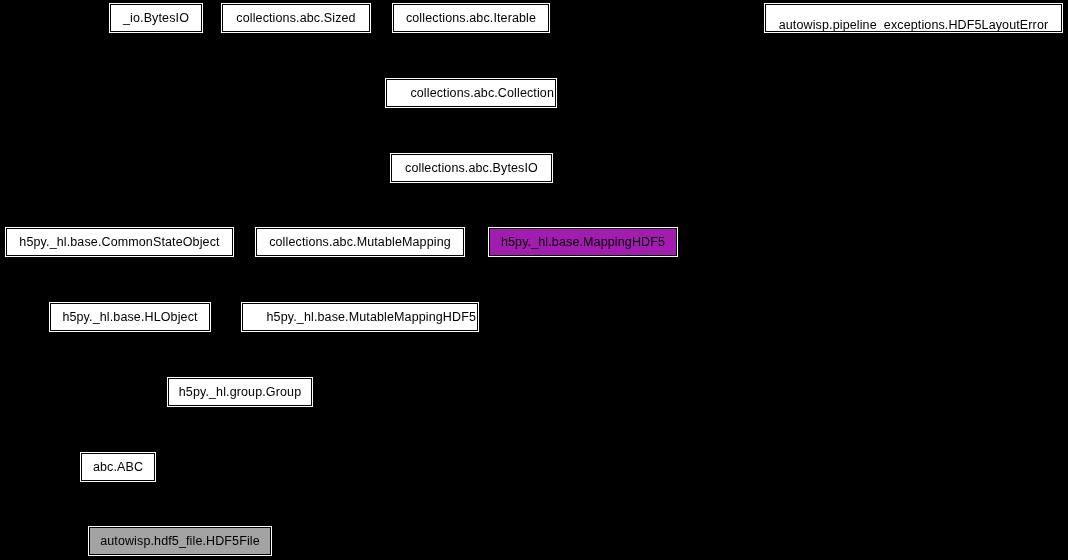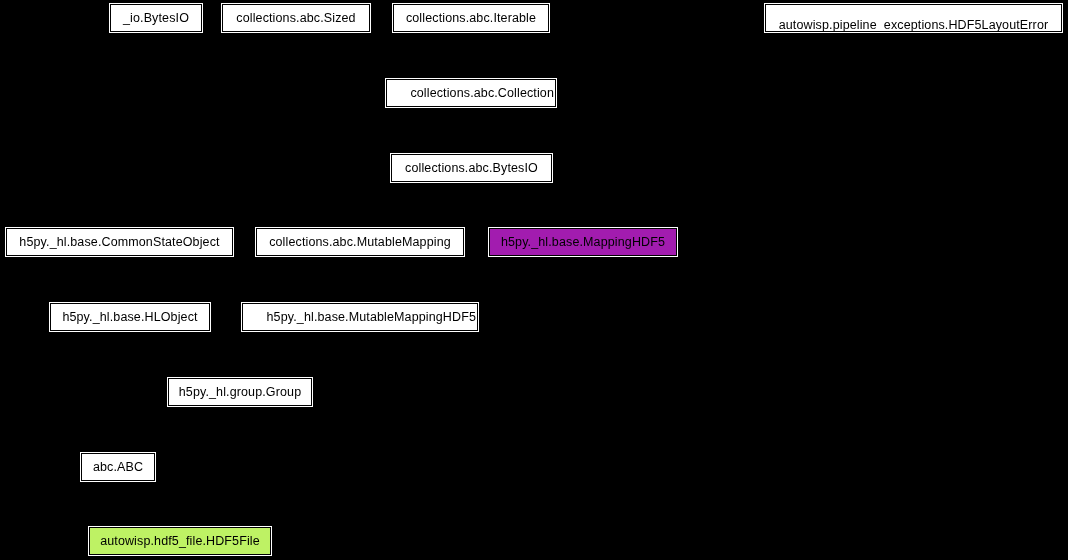--- a/index.html
+++ b/index.html
@@ -75,16 +75,16 @@
     </div>
     <div class="node" style="left: 242px; top: 303px; width: 236px; height: 28px; background: rgb(255, 255, 255); border-color: rgb(0, 0, 0); color: rgb(0, 0, 0); justify-content: flex-end;">
       <span class="label">h5py._hl.base.MutableMappingHDF5</span>
     </div>
     <div class="node" style="left: 168px; top: 378px; width: 144px; height: 28px; background: rgb(255, 255, 255); border-color: rgb(0, 0, 0); color: rgb(0, 0, 0);">
       <span class="label">h5py._hl.group.Group</span>
     </div>
     <div class="node" style="left: 81px; top: 453px; width: 74px; height: 28px; background: rgb(255, 255, 255); border-color: rgb(0, 0, 0); color: rgb(0, 0, 0);">
       <span class="label">abc.ABC</span>
     </div>
-    <div class="node" style="left: 89px; top: 527px; width: 182px; height: 28px; background: #bef264; border-color: rgb(0, 0, 0); color: rgb(0, 0, 0);">
+    <div class="node" style="left: 89px; top: 527px; width: 182px; height: 28px; background: #a3a3a3; border-color: rgb(0, 0, 0); color: rgb(0, 0, 0);">
       <span class="label">autowisp.hdf5_file.HDF5File</span>
     </div>
   </div>
 
 </body></html>

